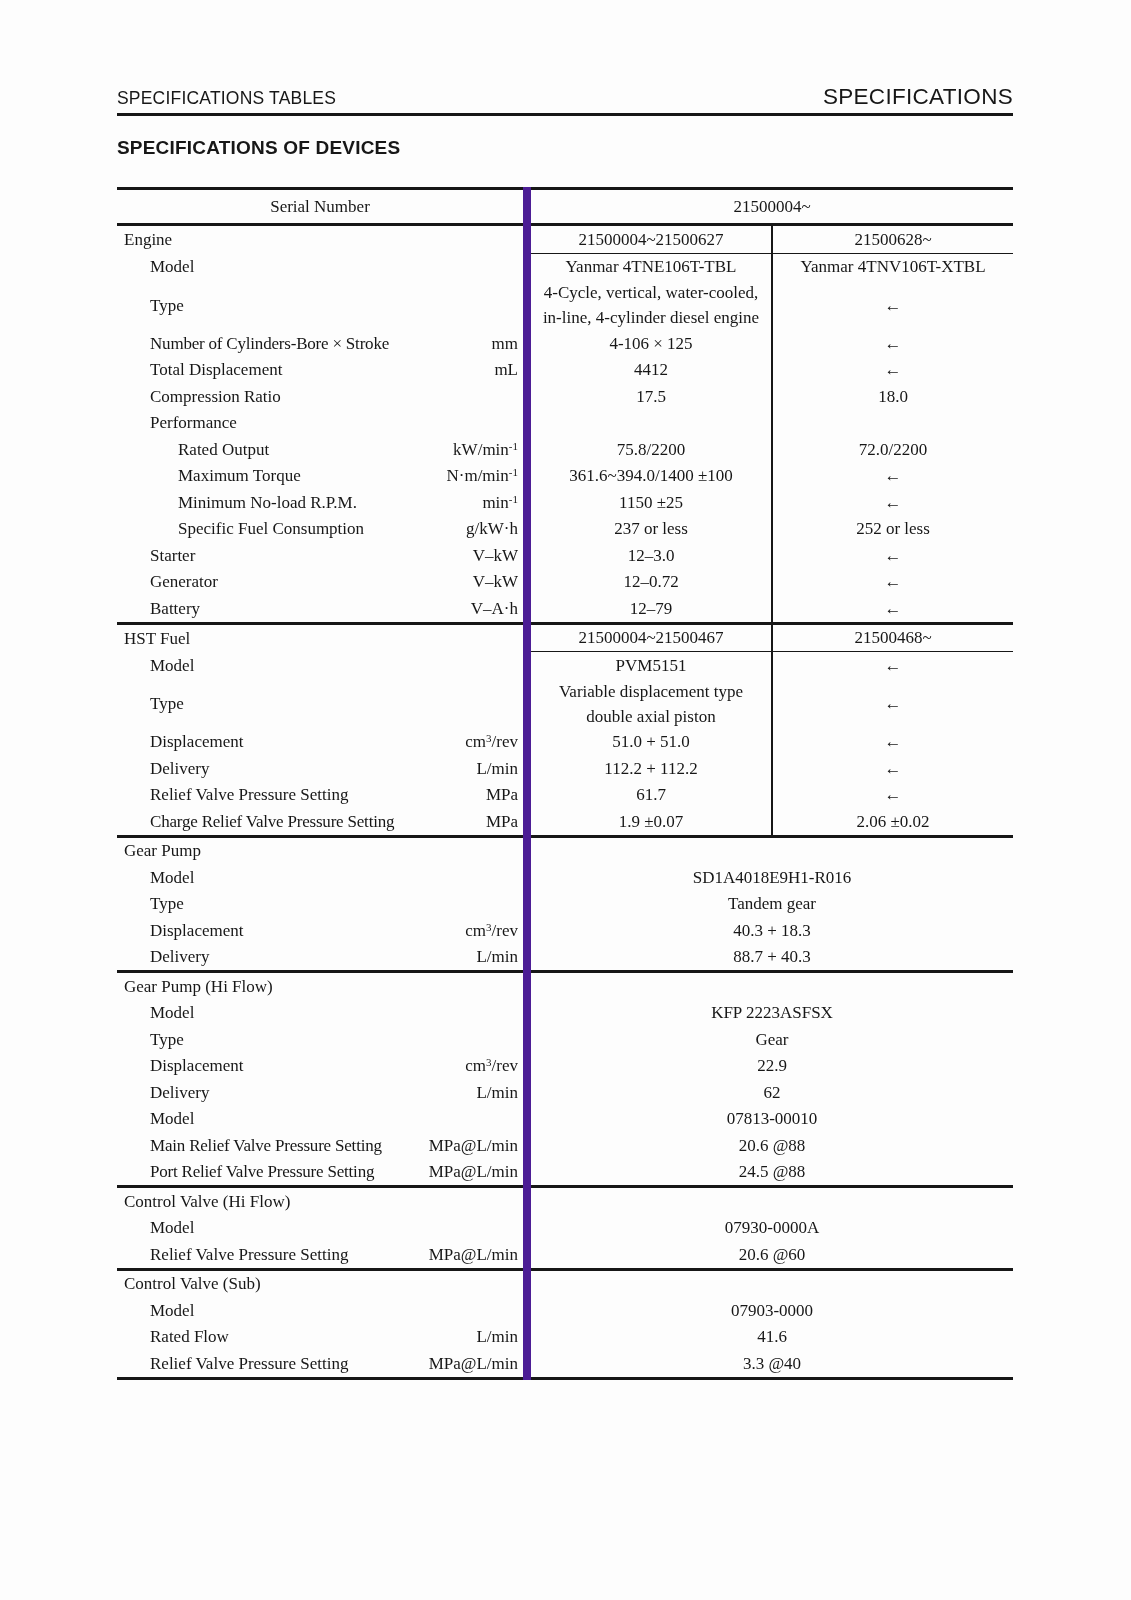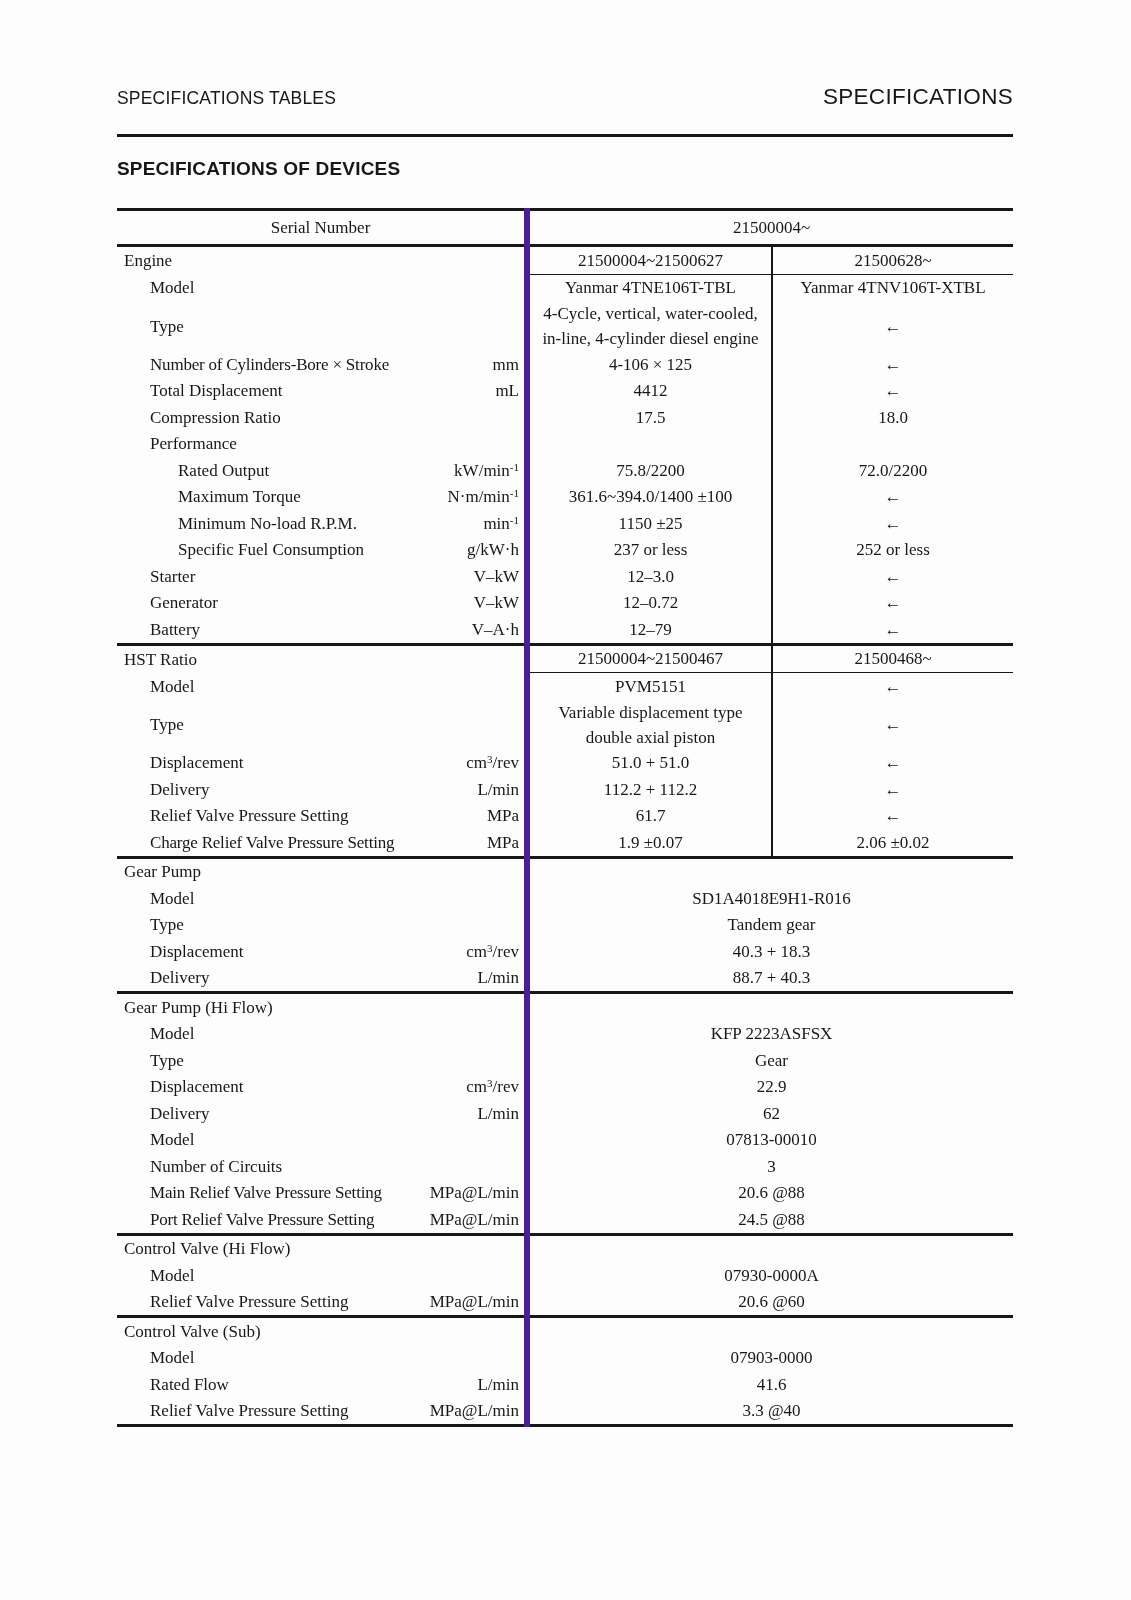--- a/index.html
+++ b/index.html
@@ -6,21 +6,21 @@
   .page{
     width:1131px;height:1600px;background:#fdfdfd;
     font-family:"Liberation Serif","DejaVu Serif",serif;
     color:#171717;overflow:hidden;position:relative;
   }
   .content{width:896px;margin-left:117px;}
 
   
   .doc-header{
     display:flex;justify-content:space-between;align-items:baseline;
-    padding-top:84px;padding-bottom:24px;
+    padding-top:84px;padding-bottom:3px;
     border-bottom:3px solid #171717;
     font-family:"Liberation Sans","DejaVu Sans",sans-serif;
   }
   .h-left{font-size:17.5px;letter-spacing:.2px;}
   .h-right{font-size:22.5px;letter-spacing:.3px;text-align:right;}
 
   .section-title{
     font-family:"Liberation Sans","DejaVu Sans",sans-serif;
     font-weight:bold;font-size:19px;letter-spacing:.2px;
     margin-top:21px;
@@ -29,21 +29,21 @@
   
   table.spec{
     border-collapse:collapse;table-layout:fixed;width:896px;
     margin-top:28px;
     border-top:3px solid #171717;border-bottom:3px solid #171717;
   }
   table.spec td{
     height:26.5px;padding:0;font-size:17px;line-height:25px;
     vertical-align:middle;
   }
-  .c-label{border-right:6px solid #4c1d95;}
+  .c-label{border-right:8px solid #4c1d95;}
   .lab-wrap{display:flex;justify-content:space-between;align-items:center;}
   .lbl{white-space:nowrap;}
   .ind0{padding-left:7px;}
   .ind1{padding-left:33px;}
   .ind2{padding-left:61px;}
   .unit{margin-right:5px;white-space:nowrap;}
   .tight{font-size:17px;letter-spacing:-.2px;text-align:right;}
   .vcell{text-align:center;white-space:pre-line;}
   .vdiv{border-right:2px solid #171717;}
   .ser{border-bottom:1.5px solid #171717;}
@@ -217,21 +217,21 @@
                 <span class="lbl ind1">Battery</span>
                 <span class="unit">V–A·h</span>
               </div>
             </td>
             <td class="vcell vdiv">12–79</td>
             <td class="vcell">←</td>
           </tr>
           <tr class="sec-top">
             <td class="c-label">
               <div class="lab-wrap">
-                <span class="lbl ind0">HST Ratio</span>
+                <span class="lbl ind0">HST Fuel</span>
               </div>
             </td>
             <td class="vcell ser vdiv">21500004~21500467</td>
             <td class="vcell ser">21500468~</td>
           </tr>
           <tr>
             <td class="c-label">
               <div class="lab-wrap">
                 <span class="lbl ind1">Model</span>
               </div>
@@ -377,28 +377,20 @@
             <td class="c-label">
               <div class="lab-wrap">
                 <span class="lbl ind1">Model</span>
               </div>
             </td>
             <td colspan="2" class="vcell">07813-00010</td>
           </tr>
           <tr>
             <td class="c-label">
               <div class="lab-wrap">
-                <span class="lbl ind1">Number of Circuits</span>
-              </div>
-            </td>
-            <td colspan="2" class="vcell">3</td>
-          </tr>
-          <tr>
-            <td class="c-label">
-              <div class="lab-wrap">
                 <span class="lbl ind1 tight">Main Relief Valve Pressure Setting</span>
                 <span class="unit">MPa@L/min</span>
               </div>
             </td>
             <td colspan="2" class="vcell">20.6 @88</td>
           </tr>
           <tr>
             <td class="c-label">
               <div class="lab-wrap">
                 <span class="lbl ind1 tight">Port Relief Valve Pressure Setting</span>

